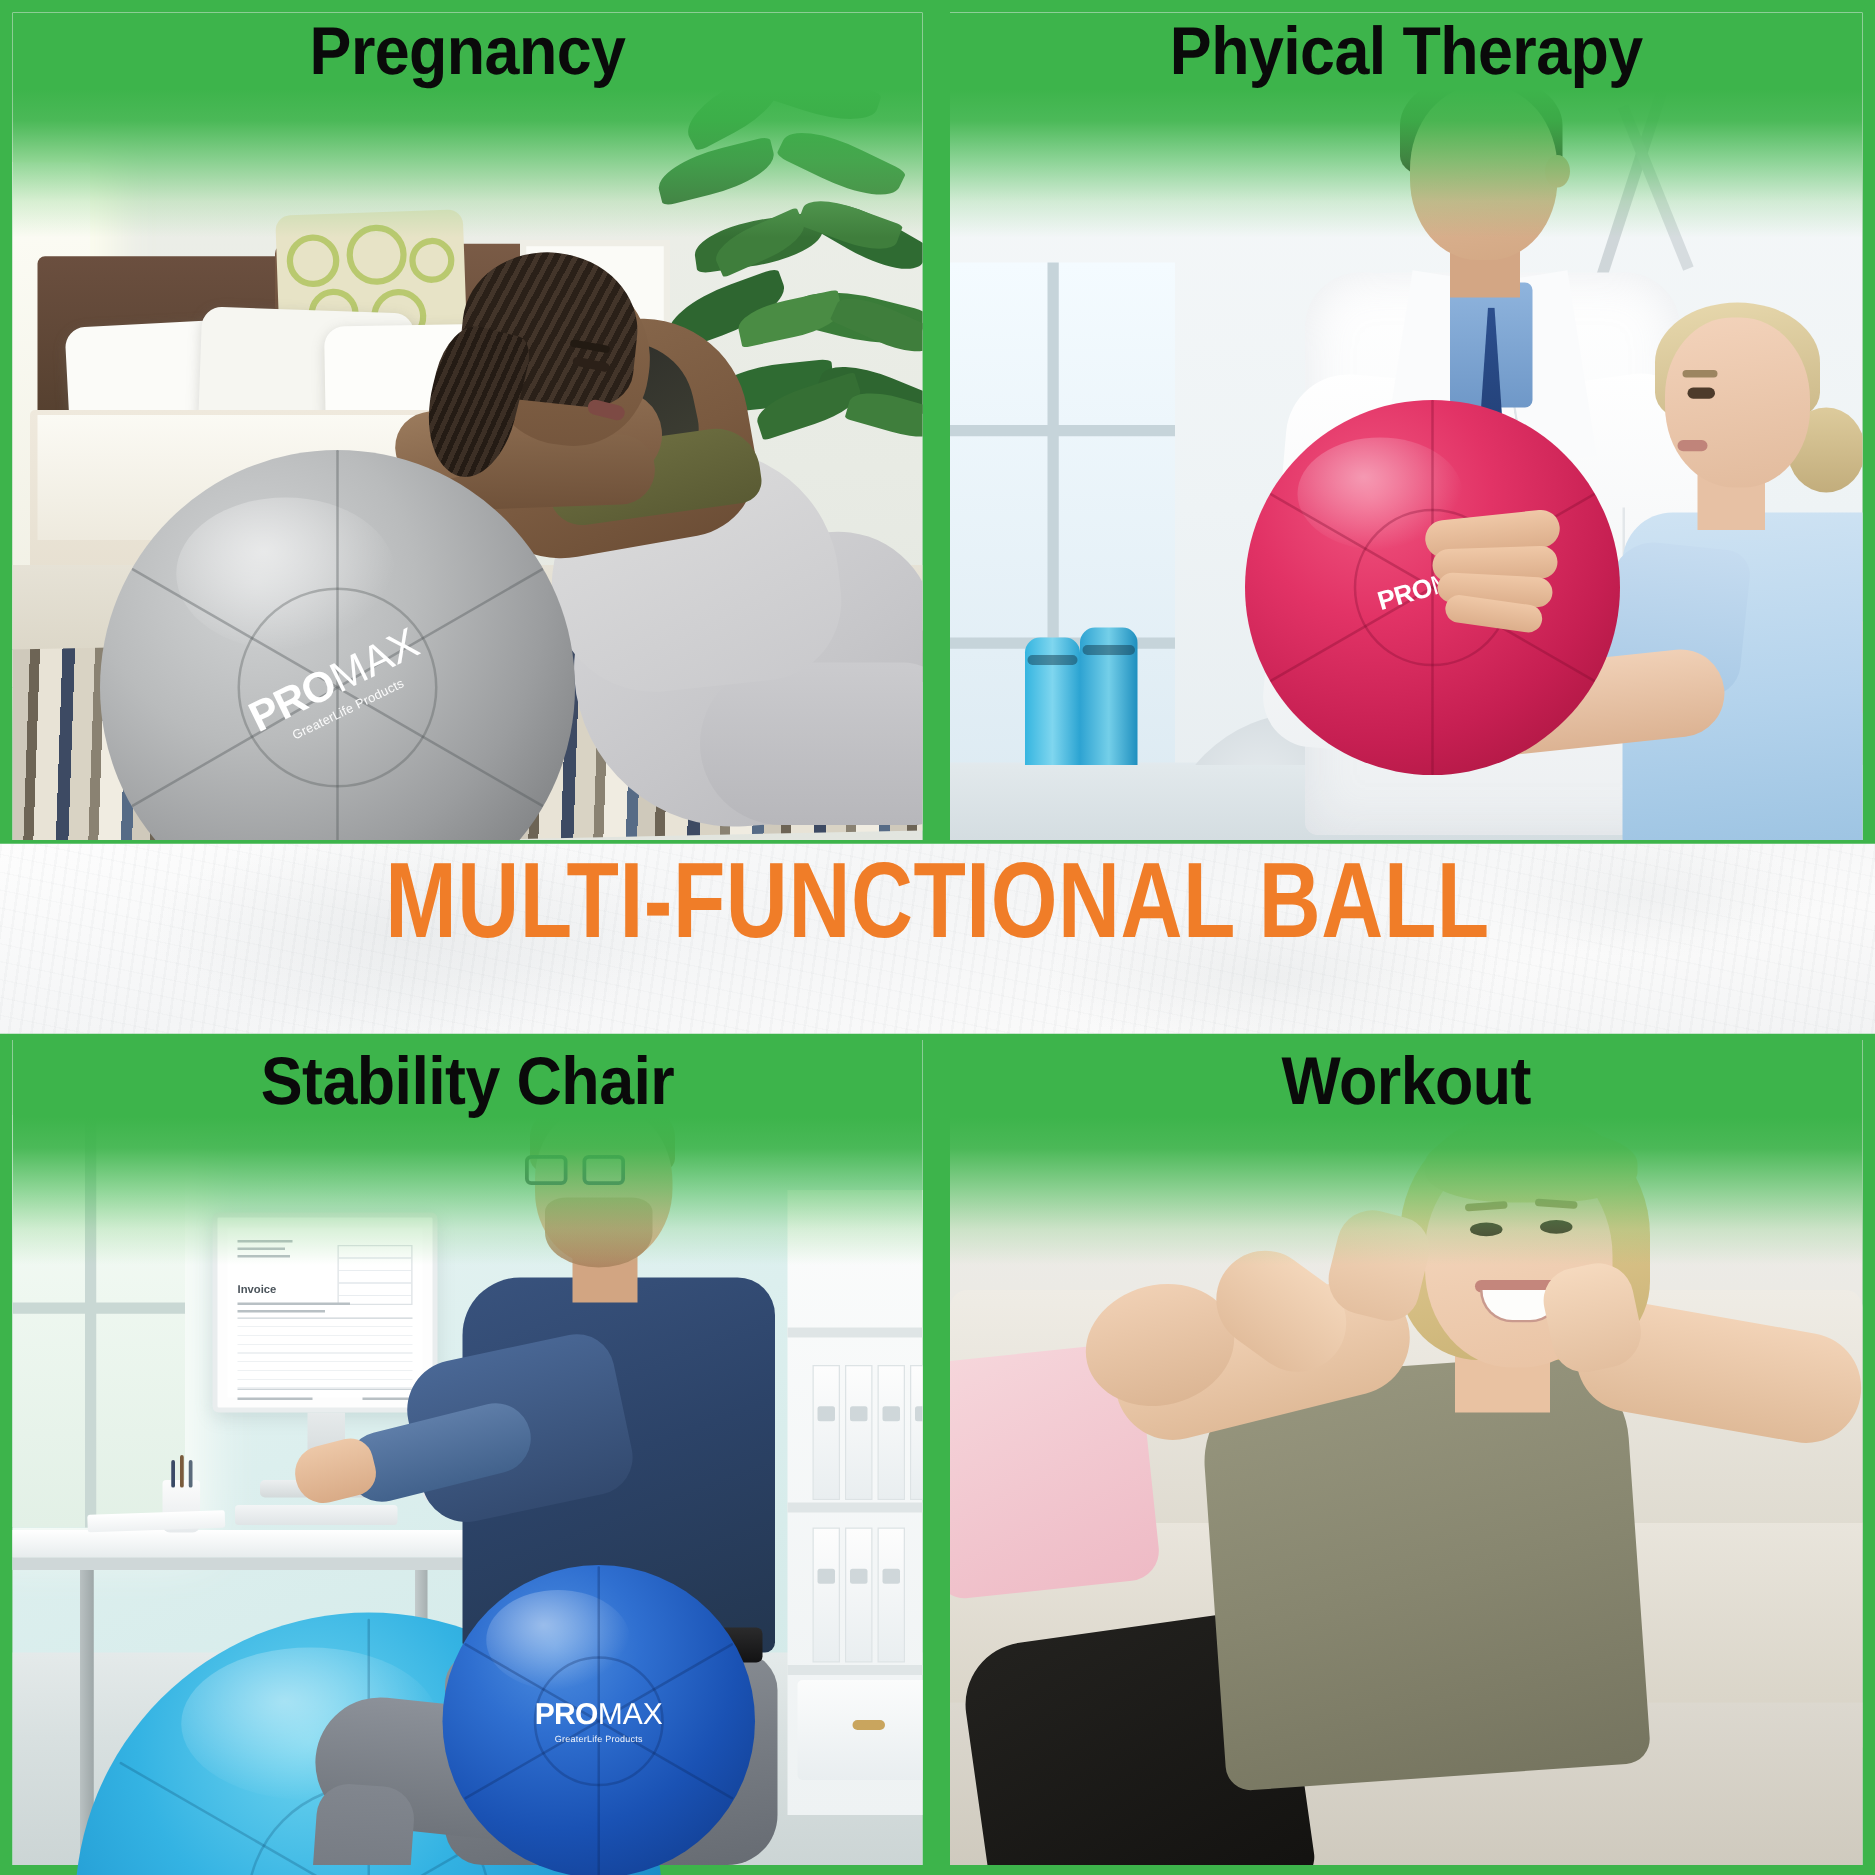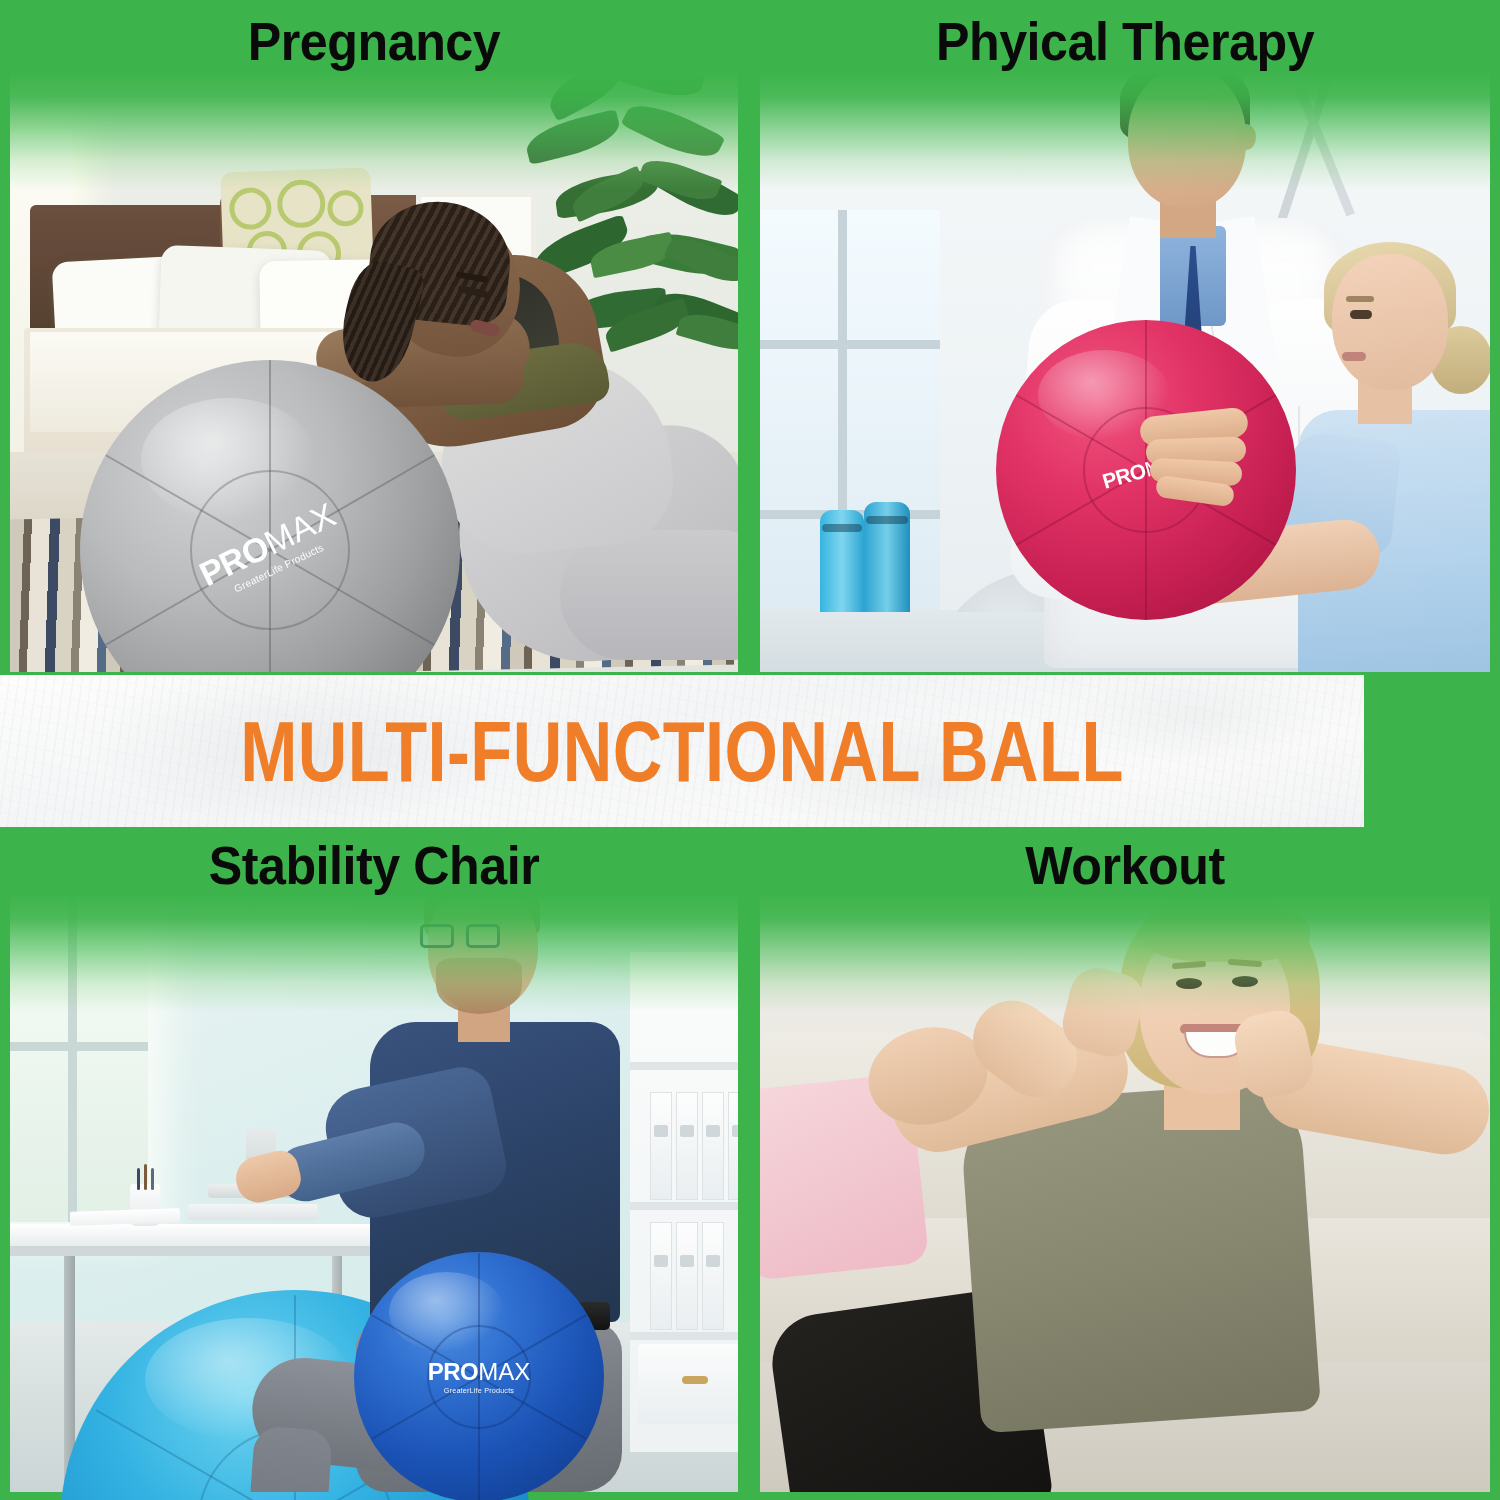--- a/index.html
+++ b/index.html
@@ -32,27 +32,27 @@
     position:absolute; left:0; right:0; top:6px;
     text-align:center; color:#0a0a0a; font-weight:bold;
     font-size:54px; letter-spacing:-.5px; line-height:1;
     font-family:"Liberation Sans", sans-serif;
     transform:scaleX(.93); z-index:41;
   }
   .p-tl .label, .p-tr .label { top:4px; }
 
   
   .banner{
-    position:absolute; left:0; top:675px; width:1364px; height:152px;
+    position:absolute; left:0; top:675px; width:1500px; height:152px;
     background:
       radial-gradient(ellipse 300px 120px at 22% 46%, rgba(208,212,214,.30), rgba(208,212,214,0) 70%),
       radial-gradient(ellipse 260px 90px at 68% 70%, rgba(205,210,212,.26), rgba(205,210,212,0) 70%),
       radial-gradient(ellipse 180px 70px at 88% 28%, rgba(210,214,216,.22), rgba(210,214,216,0) 70%),
       linear-gradient(170deg,#fdfdfd 0%,#f4f5f6 40%,#fafafa 75%,#f2f3f4 100%);
-    z-index:50; display:flex; align-items:center; justify-content:center;
+    z-index:50; display:flex; align-items:flex-start; justify-content:center;
   }
   .banner::after{
     content:""; position:absolute; inset:0;
     background:repeating-linear-gradient(98deg, rgba(150,158,162,.055) 0 2px, rgba(0,0,0,0) 2px 9px),
                repeating-linear-gradient(12deg, rgba(150,158,162,.04) 0 1px, rgba(0,0,0,0) 1px 14px);
     pointer-events:none;
   }
   .banner-text{
     position:relative; z-index:2;
     color:#F07D28; font-weight:bold; font-size:78px;
@@ -613,20 +613,34 @@
         <i style="left:36px;top:24px;width:30px;height:16px;transform:rotate(16deg)"></i>
       </div>
       <div class="of-floor"></div>
       <div class="of-sun"></div>
 
       <div class="of-desk"></div>
       <div class="of-deskedge"></div>
       <div class="of-legL"></div>
       <div class="of-legR"></div>
 
+      <div class="of-mon">
+        <div class="doc-page">
+          <div class="doc-ln" style="left:8px;top:10px;width:44px"></div>
+          <div class="doc-ln" style="left:8px;top:16px;width:38px"></div>
+          <div class="doc-ln" style="left:8px;top:22px;width:42px"></div>
+          <div class="doc-box"></div>
+          <div class="doc-title">Invoice</div>
+          <div class="doc-ln" style="left:8px;top:60px;width:90px"></div>
+          <div class="doc-ln" style="left:8px;top:66px;width:70px"></div>
+          <div class="doc-tbl"></div>
+          <div class="doc-ln" style="left:8px;top:136px;width:60px"></div>
+          <div class="doc-ln" style="right:8px;top:136px;width:40px"></div>
+        </div>
+      </div>
       <div class="of-monstand"></div>
       <div class="of-monbase"></div>
       <div class="of-kbd"></div>
       <div class="of-cup">
         <i style="left:7px;background:#3a4a66"></i>
         <i style="left:14px;background:#7a5b3c;height:26px;top:-20px"></i>
         <i style="left:21px;background:#5a6a7a"></i>
       </div>
       <div class="of-papers"></div>
 

